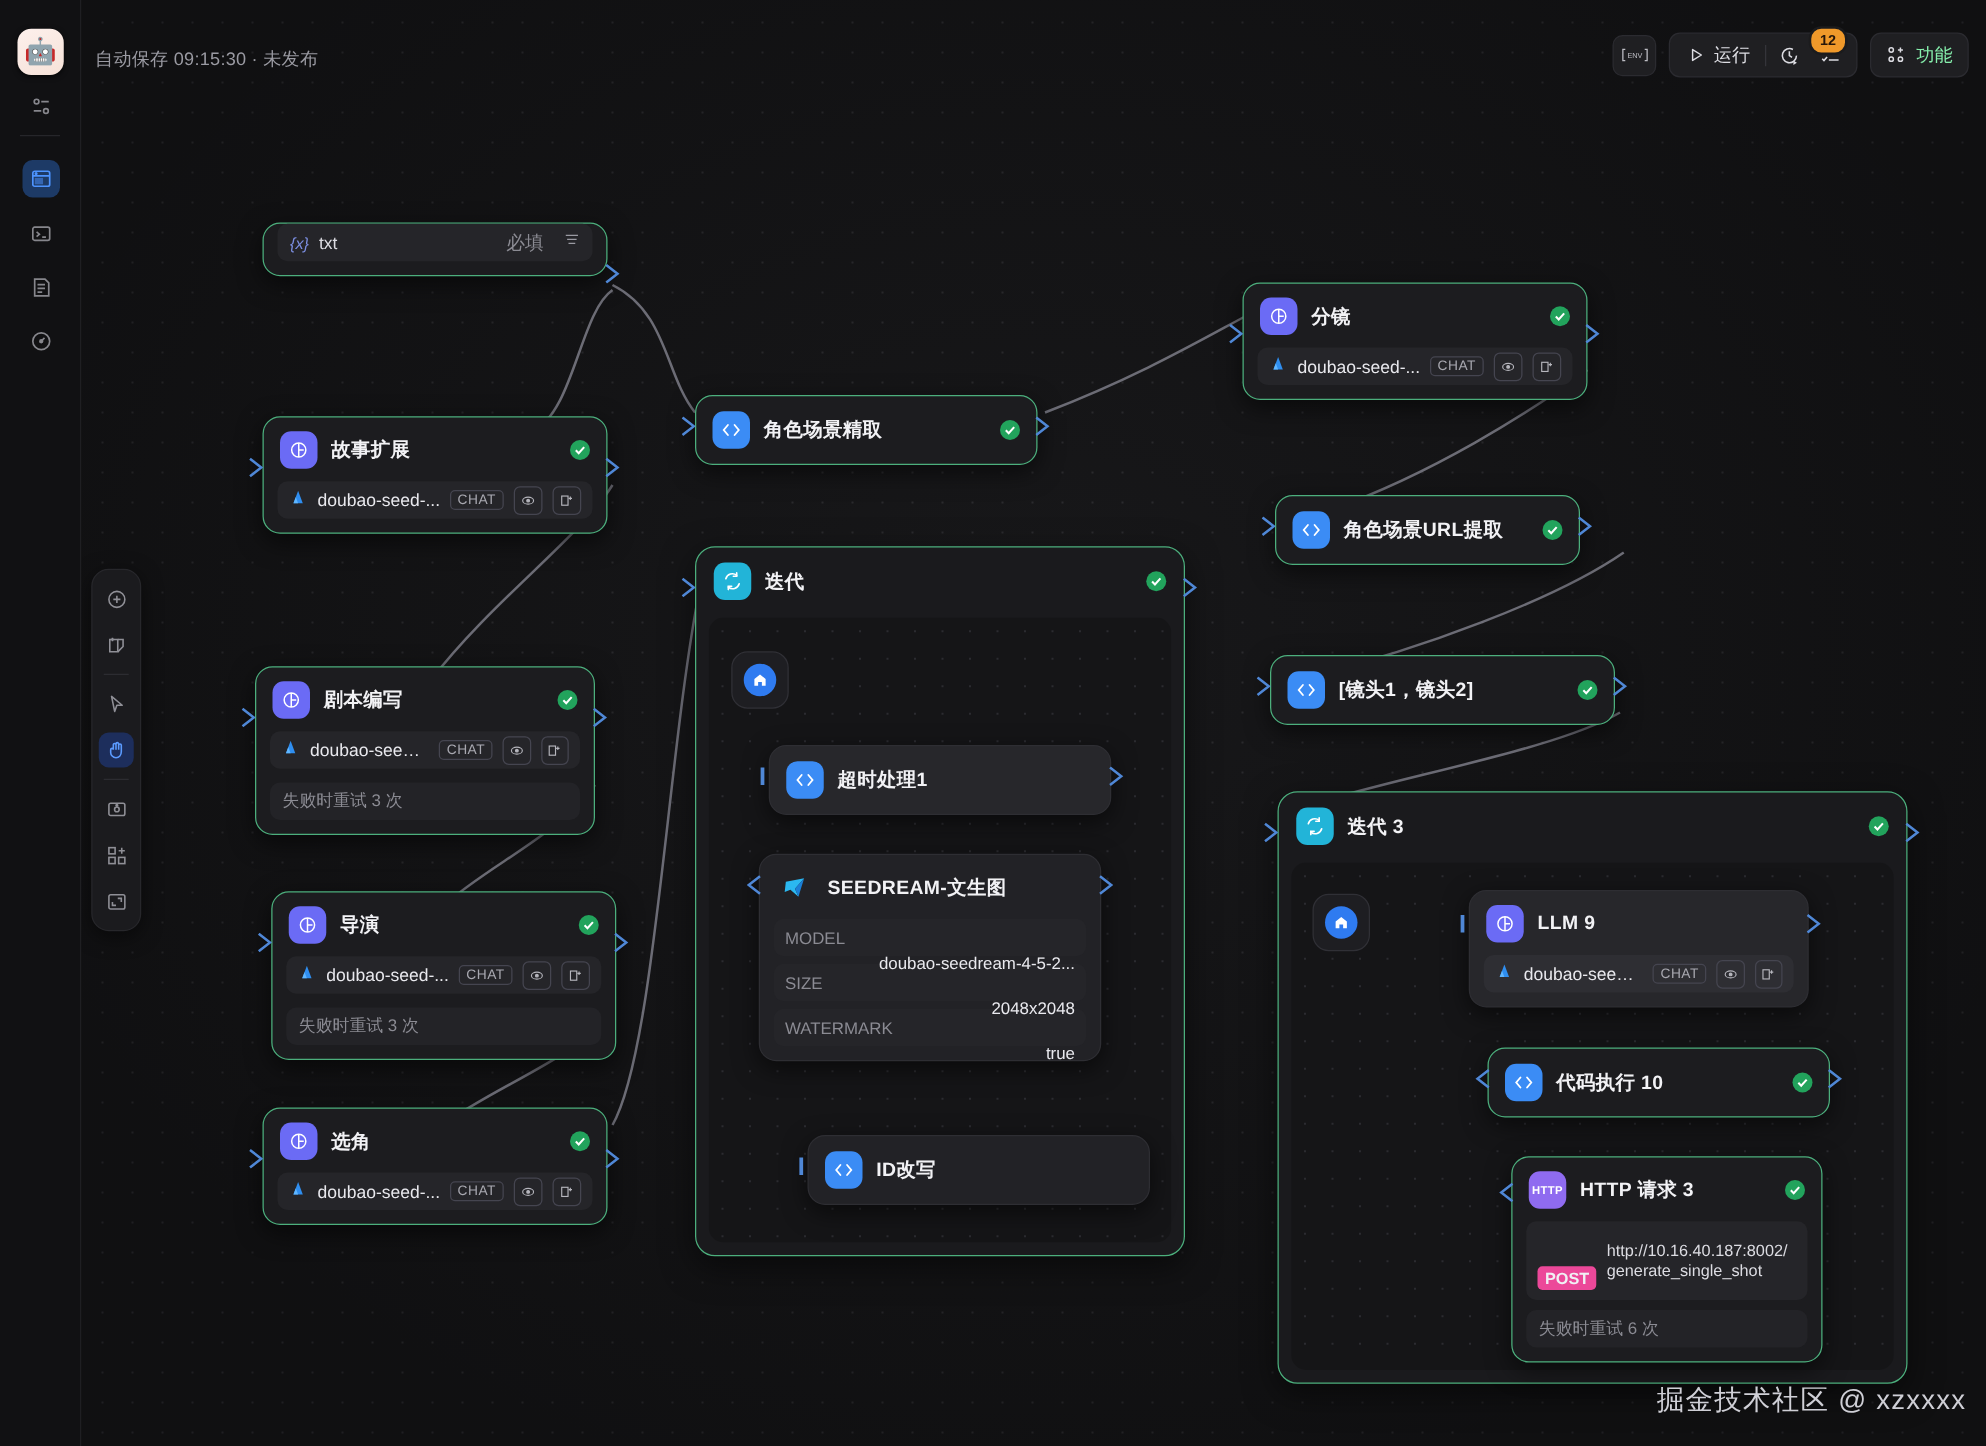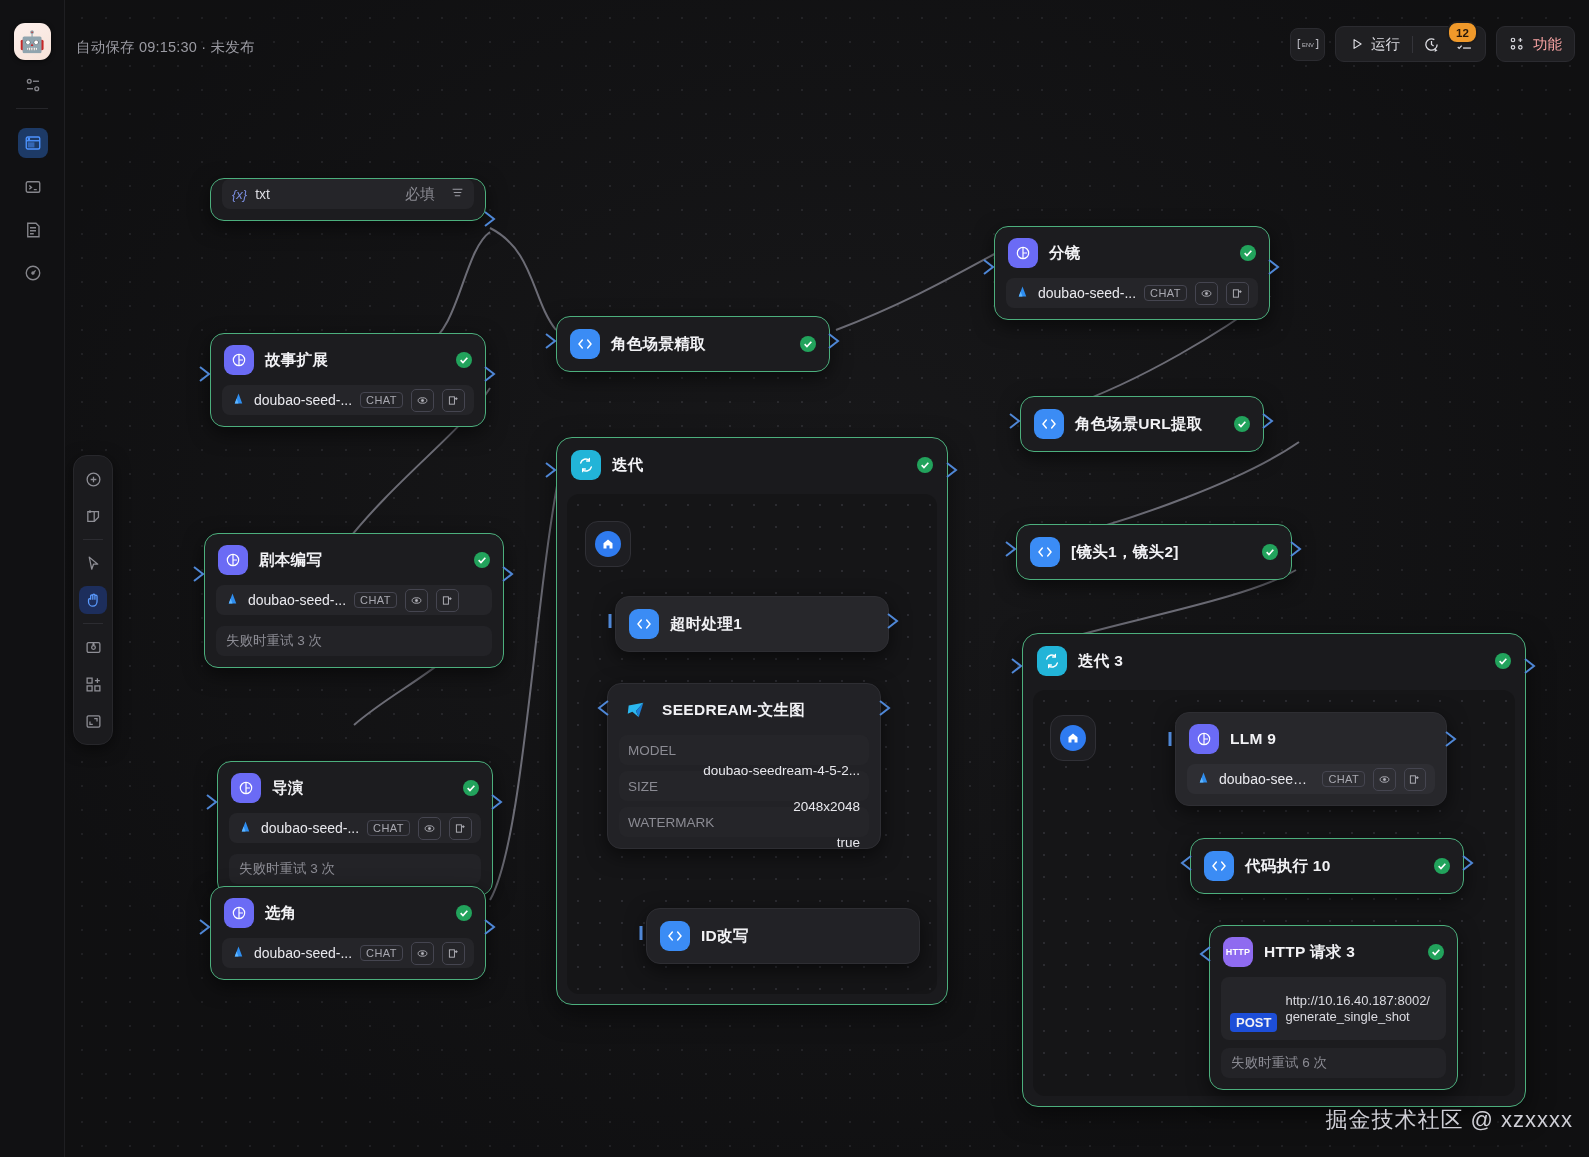--- a/index.html
+++ b/index.html
@@ -25,21 +25,21 @@
   
   #topbar{position:absolute;left:64px;right:0;top:0;height:80px;z-index:30;pointer-events:none;}
   #autosave{position:absolute;left:12px;top:38px;font-size:14.5px;color:#9a9aa2;letter-spacing:.2px;white-space:nowrap;pointer-events:auto;}
   #toprite{position:absolute;right:14px;top:26px;display:flex;align-items:center;gap:10px;pointer-events:auto;}
   .env-btn{width:33px;height:31px;border-radius:8px;background:#1f1f22;border:1px solid #2b2b30;display:flex;align-items:center;justify-content:center;color:#bdbdc4;}
   .run-group{height:34px;border-radius:9px;background:#1f1f22;border:1px solid #2b2b30;display:flex;align-items:center;padding:0 4px;position:relative;}
   .run-item{height:28px;display:flex;align-items:center;gap:7px;padding:0 10px;border-radius:7px;color:#dcdce2;font-size:14.5px;}
   .vdiv{width:1px;height:17px;background:#34343a;margin:0 2px;}
   .badge{position:absolute;top:-9px;right:3px;min-width:19px;height:19px;border-radius:10px;background:#f0992a;color:#27170a;
     font-size:11.5px;font-weight:bold;display:flex;align-items:center;justify-content:center;padding:0 4px;border:2px solid #1b1b1d;}
-  .feat-btn{height:34px;border-radius:9px;background:#1f1f22;border:1px solid #2b2b30;display:flex;align-items:center;gap:8px;padding:0 12px;color:#fca5a5;font-size:14.5px;font-family:Liberation Serif, serif;}
+  .feat-btn{height:34px;border-radius:9px;background:#1f1f22;border:1px solid #2b2b30;display:flex;align-items:center;gap:8px;padding:0 12px;color:#86efac;font-size:14.5px;font-family:Liberation Serif, serif;}
 
   
   #dock{position:absolute;left:73px;top:455px;width:38px;padding:9px 0;border-radius:14px;background:#1b1b1e;border:1px solid #27272b;
     display:flex;flex-direction:column;align-items:center;gap:9px;z-index:35;box-shadow:0 4px 16px rgba(0,0,0,.5);}
   .dock-btn{width:28px;height:28px;border-radius:8px;display:flex;align-items:center;justify-content:center;color:#8f8f96;}
   .dock-btn.active{background:#1d2e5c;color:#5b9bff;}
   .dock-div{width:20px;height:1px;background:#2c2c31;}
 
   
   .node{position:absolute;border-radius:14px;background:#1c1c1f;border:1px solid #4caf7d;box-shadow:0 6px 20px rgba(0,0,0,.55);box-sizing:border-box;}
@@ -76,21 +76,21 @@
     background-image:radial-gradient(#2b2b30 1px,transparent 1px);background-size:22px 22px;}
 
   .startdot{position:absolute;width:44px;height:44px;border-radius:13px;background:#1e1e22;border:1px solid #303036;
     display:flex;align-items:center;justify-content:center;}
   .startdot .inner{width:26px;height:26px;border-radius:50%;background:#2f7bf0;display:flex;align-items:center;justify-content:center;}
 
   
   .port{position:absolute;width:13px;height:16px;color:#4f87d6;}
   .port svg{display:block}
 
-  .httpmethod{font-size:13px;font-weight:bold;color:#f0f0f4;background:#1d4ed8;border-radius:4px;padding:2px 6px;flex:0 0 auto;margin-top:28px;}
+  .httpmethod{font-size:13px;font-weight:bold;color:#f0f0f4;background:#ec4899;border-radius:4px;padding:2px 6px;flex:0 0 auto;margin-top:28px;}
   .httpurl{font-size:13px;color:#dcdce2;line-height:16px;word-break:break-all;}
 
   #watermark{position:absolute;right:16px;bottom:22px;font-size:22px;color:#cfcfd6;letter-spacing:1px;z-index:25;white-space:nowrap;}
   svg.edges{position:absolute;left:0;top:0;width:100%;height:100%;pointer-events:none;}
 </style>
 </head>
 <body>
 
 <div id="app">
 
@@ -194,21 +194,21 @@
             <path d="M1 1 L10 8 L1 15" fill="none" stroke="#4f87d6" stroke-width="2"></path>
           </svg>
       </div>
       <div class="port" style="right:-12px;top:32px;">
         <svg width="13" height="16" viewBox="0 0 13 16">
             <path d="M1 1 L10 8 L1 15" fill="none" stroke="#4f87d6" stroke-width="2"></path>
           </svg>
       </div>
     </div>
 
-    <div class="node" style="left:140px;top:533px;width:300px;">
+    <div class="node" style="left:140px;top:533px;width:272px;">
       <div class="node-head">
         <div class="nicon purple">
           <svg width="16" height="16" viewBox="0 0 24 24" fill="none" stroke="#fff" stroke-width="1.8">
               <circle cx="12" cy="12" r="8.5"></circle>
               <path d="M12 3.5v17M12 12h6"></path>
             </svg>
         </div>
         <div class="ntitle">剧本编写</div>
         <div class="ok">
           <svg width="10" height="10" viewBox="0 0 24 24" fill="none" stroke="#fff" stroke-width="4">
@@ -244,21 +244,21 @@
             <path d="M1 1 L10 8 L1 15" fill="none" stroke="#4f87d6" stroke-width="2"></path>
           </svg>
       </div>
       <div class="port" style="right:-12px;top:32px;">
         <svg width="13" height="16" viewBox="0 0 13 16">
             <path d="M1 1 L10 8 L1 15" fill="none" stroke="#4f87d6" stroke-width="2"></path>
           </svg>
       </div>
     </div>
 
-    <div class="node" style="left:153px;top:713px;width:276px;margin-top:48px;">
+    <div class="node" style="left:153px;top:713px;width:276px;">
       <div class="node-head">
         <div class="nicon purple">
           <svg width="16" height="16" viewBox="0 0 24 24" fill="none" stroke="#fff" stroke-width="1.8">
               <circle cx="12" cy="12" r="8.5"></circle>
               <path d="M12 3.5v17M12 12h6"></path>
             </svg>
         </div>
         <div class="ntitle">导演</div>
         <div class="ok">
           <svg width="10" height="10" viewBox="0 0 24 24" fill="none" stroke="#fff" stroke-width="4">

